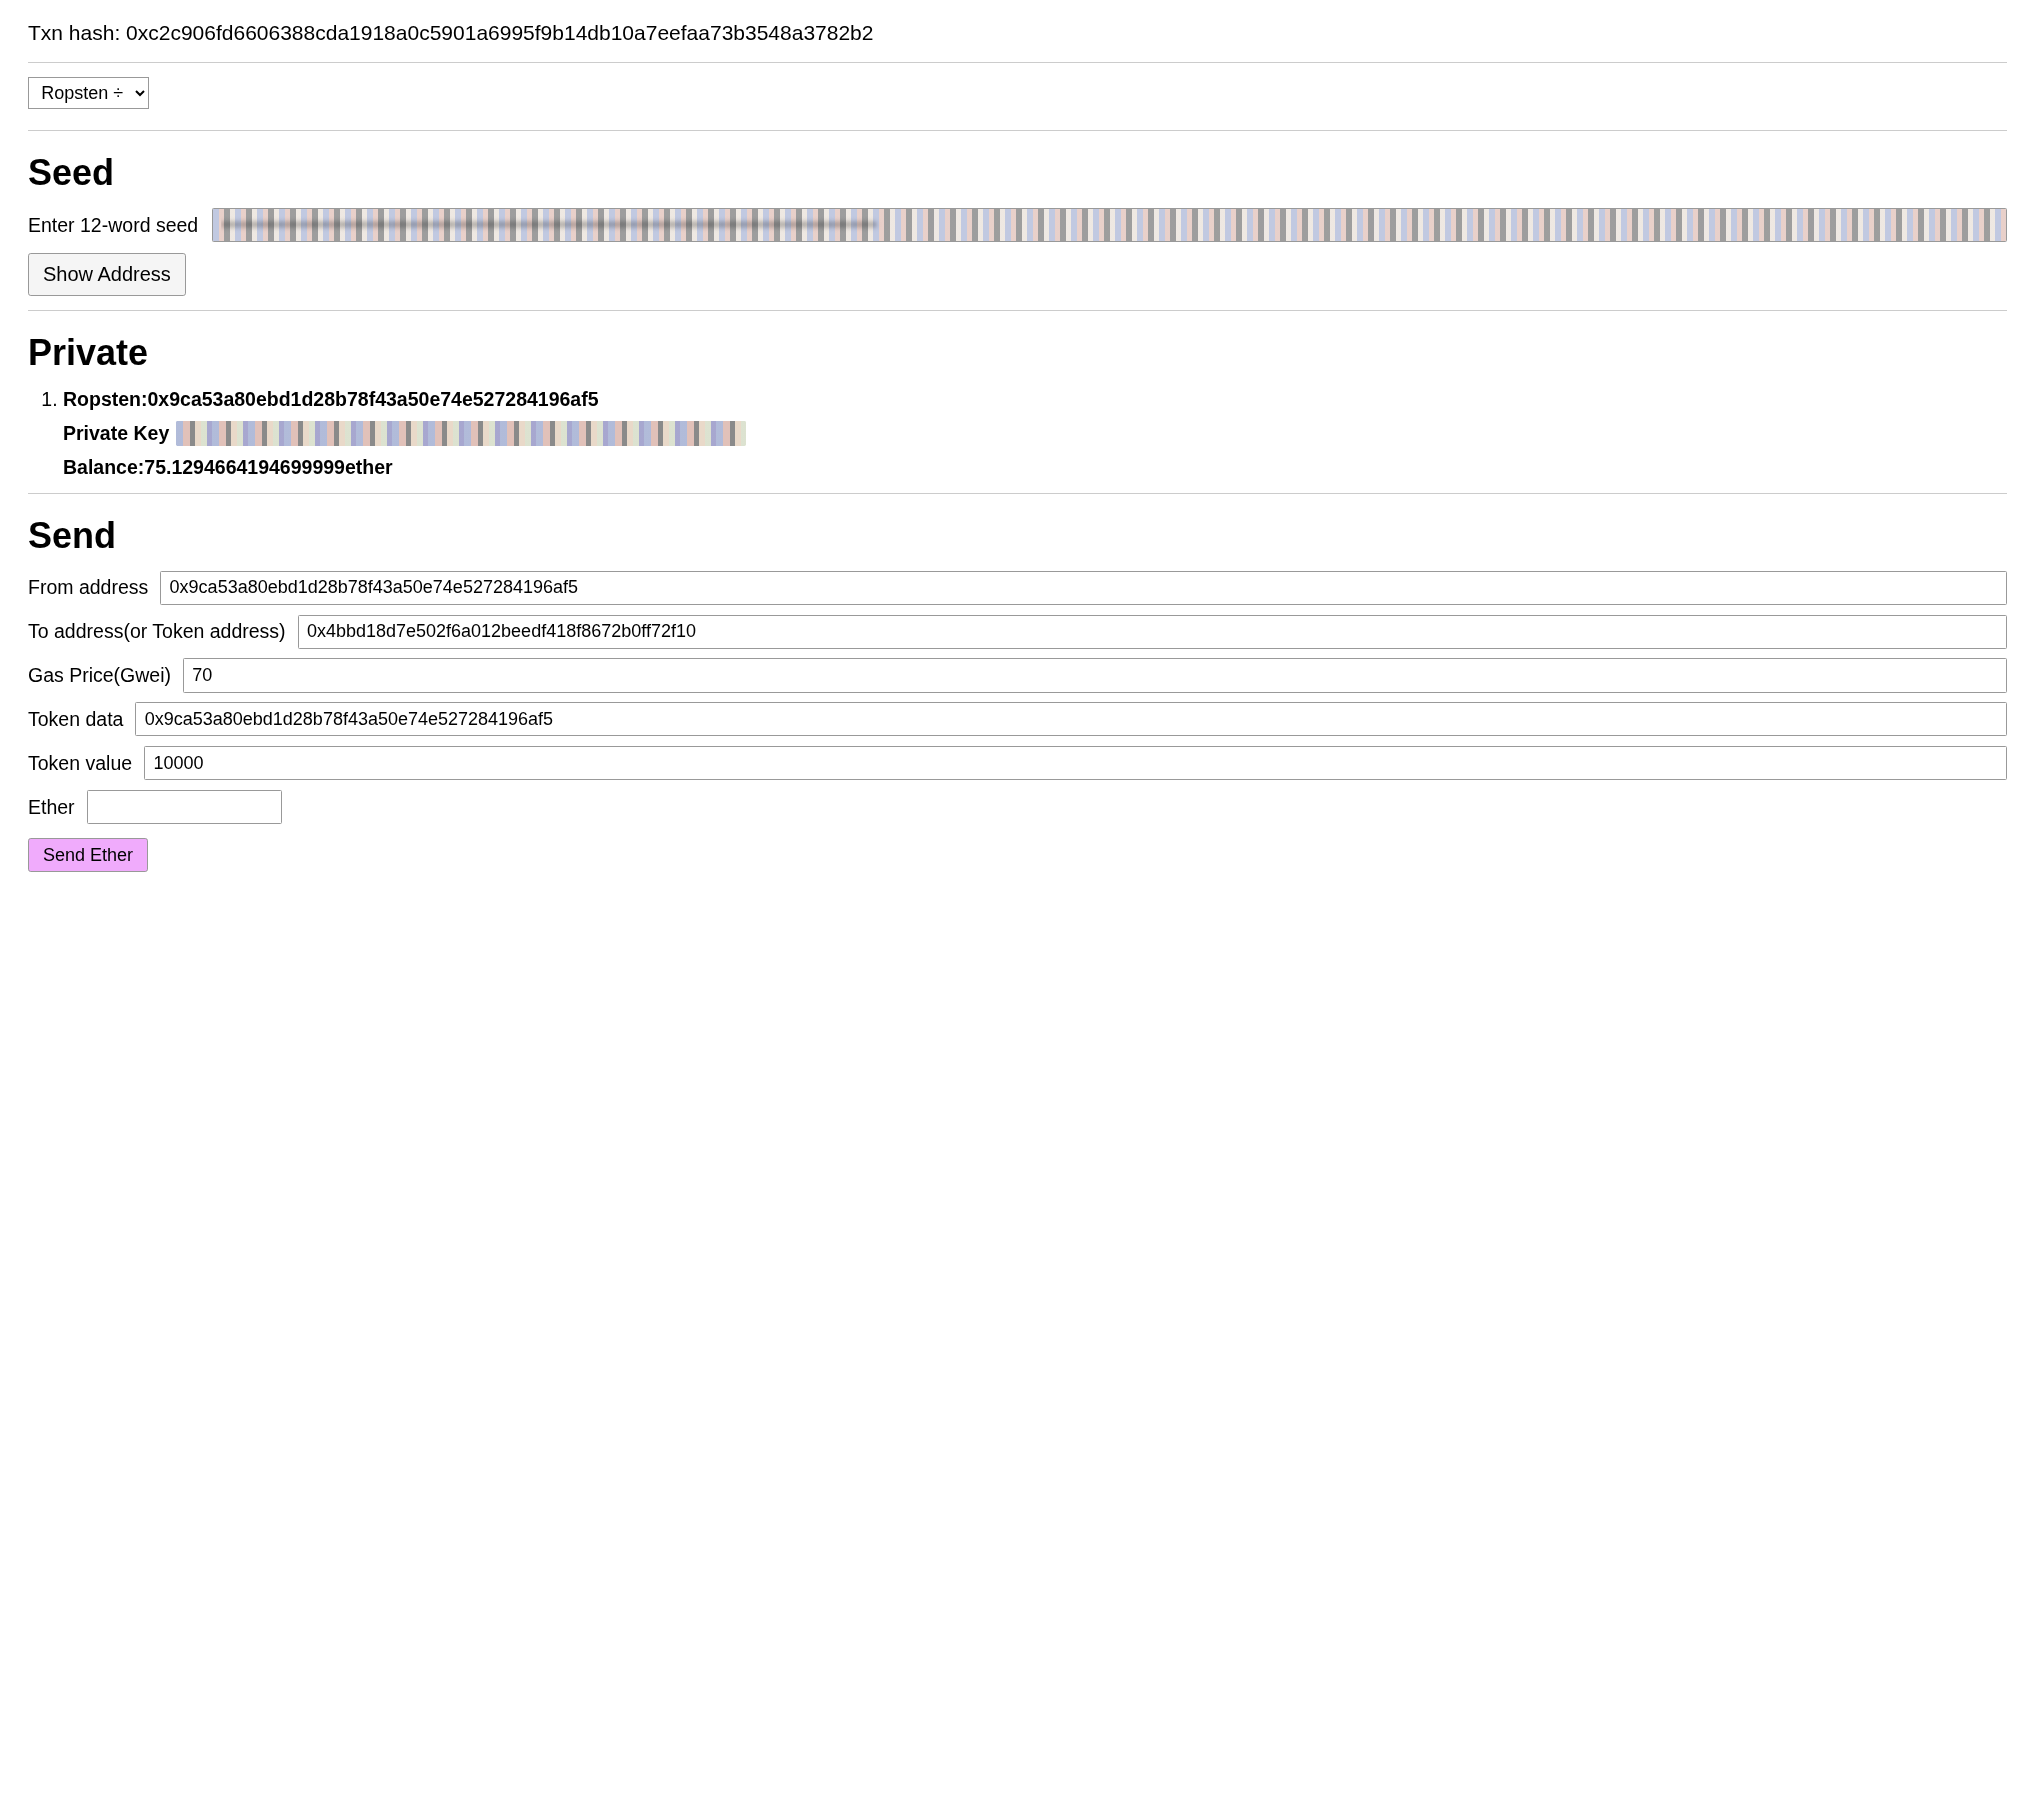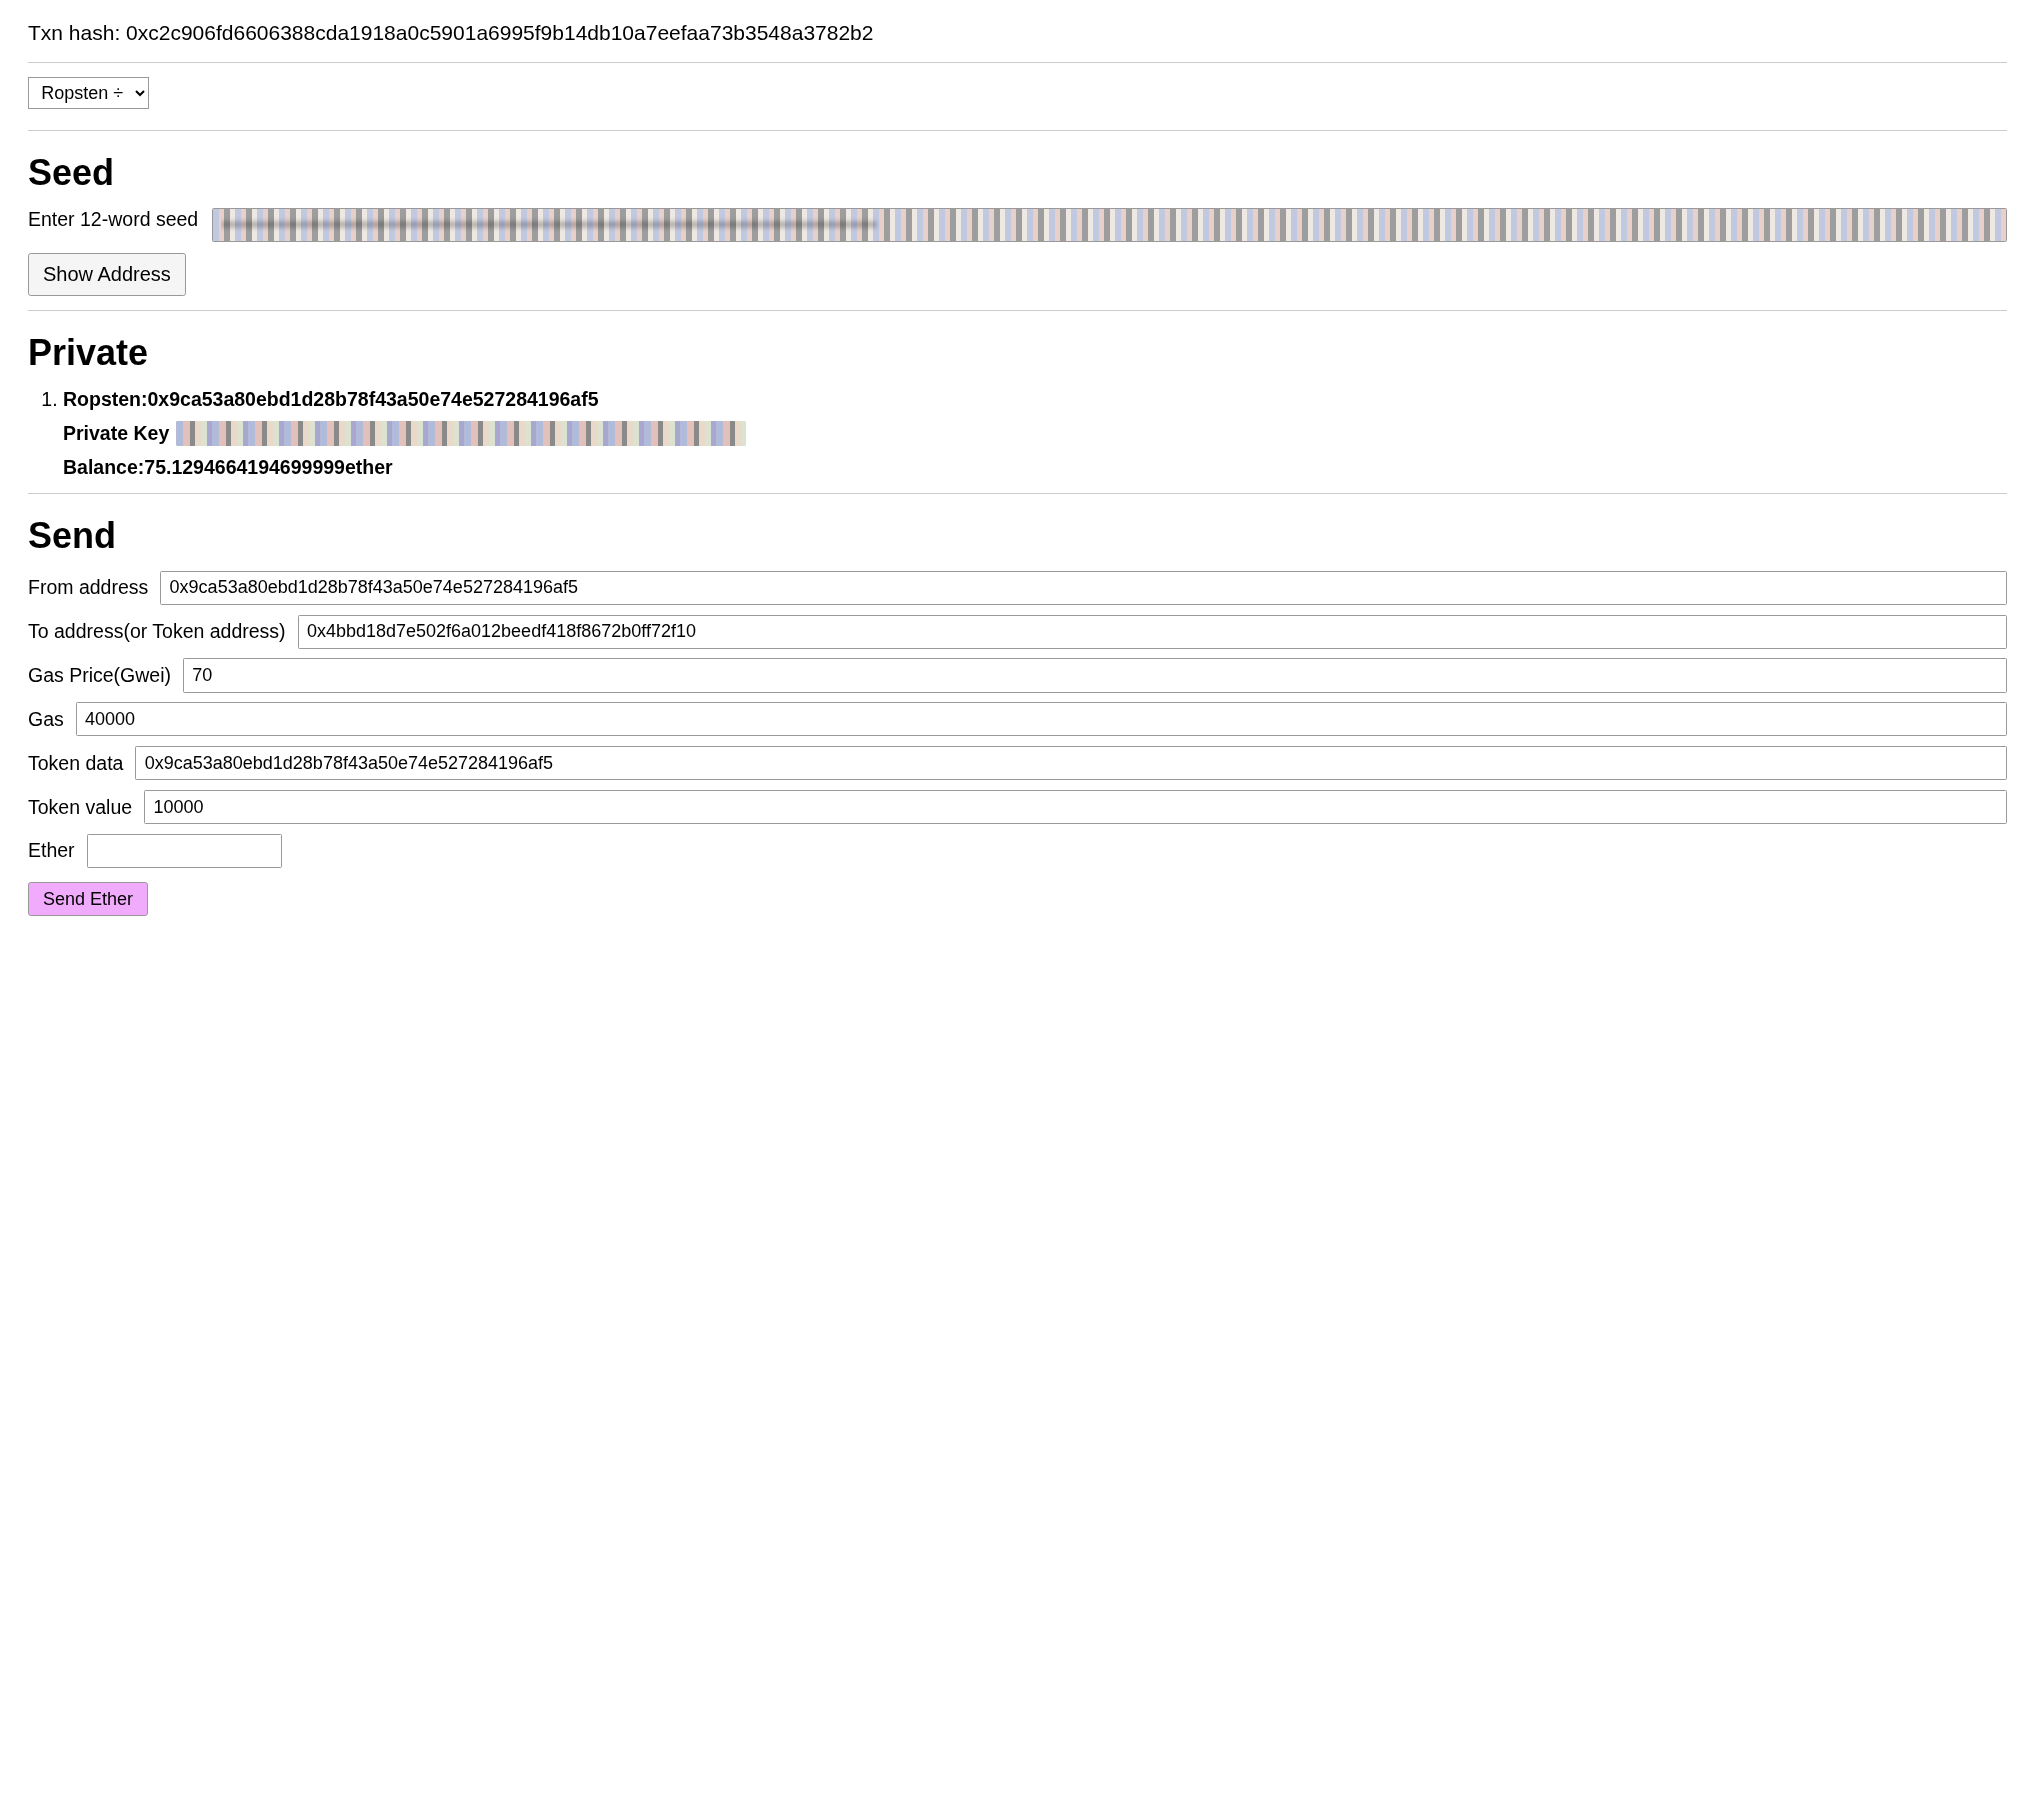--- a/index.html
+++ b/index.html
@@ -39,20 +39,21 @@
     }
 
     .section-title {
       font-size: 36px;
       font-weight: bold;
       margin: 21px 0 14px 0;
     }
 
     .seed-row {
       display: flex;
+      align-items: center;
       gap: 14px;
       margin-bottom: 11px;
     }
 
     .seed-label {
       font-size: 19.5px;
       white-space: nowrap;
     }
 
     .seed-input {
@@ -245,24 +246,20 @@
   <div class="form-row">
     <span class="form-label">To address(or Token address)</span>
     <input class="form-input" type="text" value="0x4bbd18d7e502f6a012beedf418f8672b0ff72f10" style="">
   </div>
 
   <div class="form-row">
     <span class="form-label">Gas Price(Gwei)</span>
     <input class="form-input" type="text" value="70" style="">
   </div>
 
-  <div class="form-row">
-    <span class="form-label">Gas</span>
-    <input class="form-input" type="text" value="40000" style="">
-  </div>
 
   <div class="form-row">
     <span class="form-label">Token data</span>
     <input class="form-input" type="text" value="0x9ca53a80ebd1d28b78f43a50e74e527284196af5" style="">
   </div>
 
   <div class="form-row">
     <span class="form-label">Token value</span>
     <input class="form-input" type="text" value="10000" style="">
   </div>

